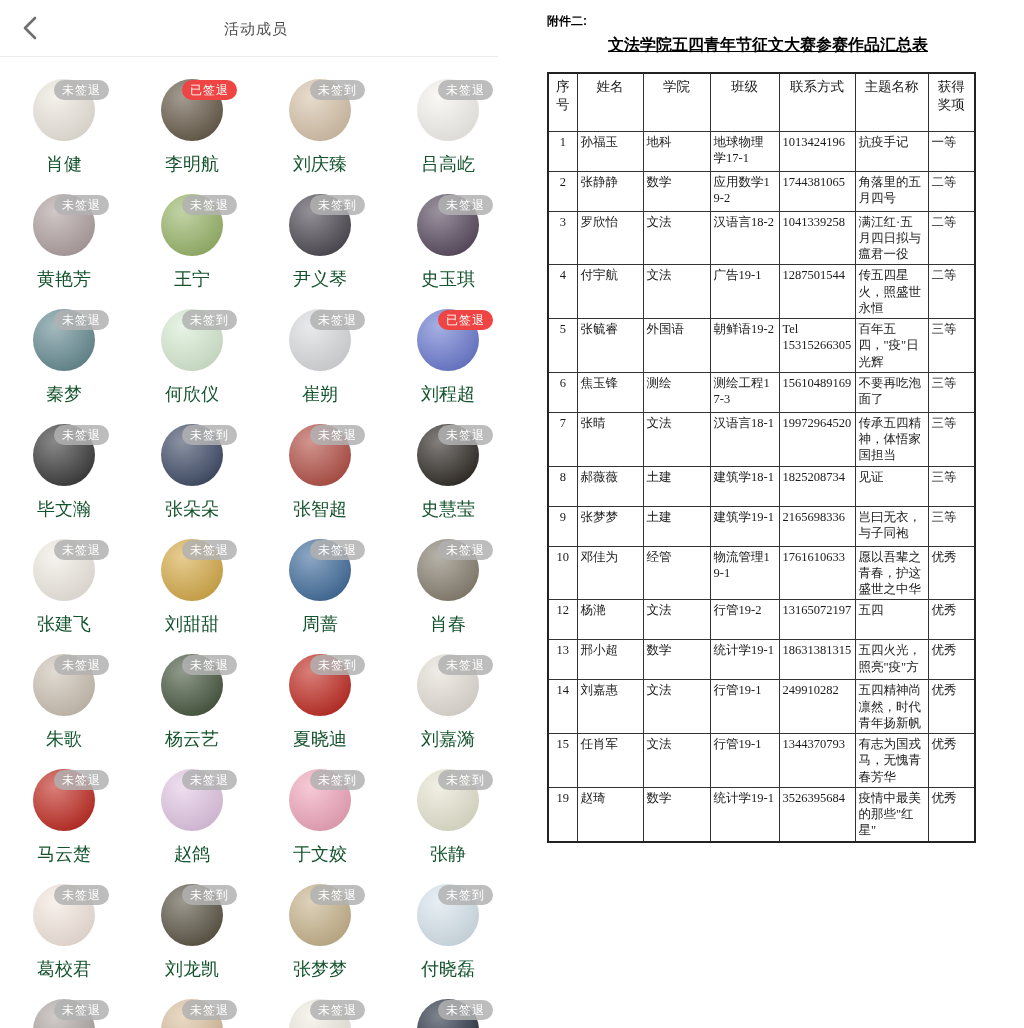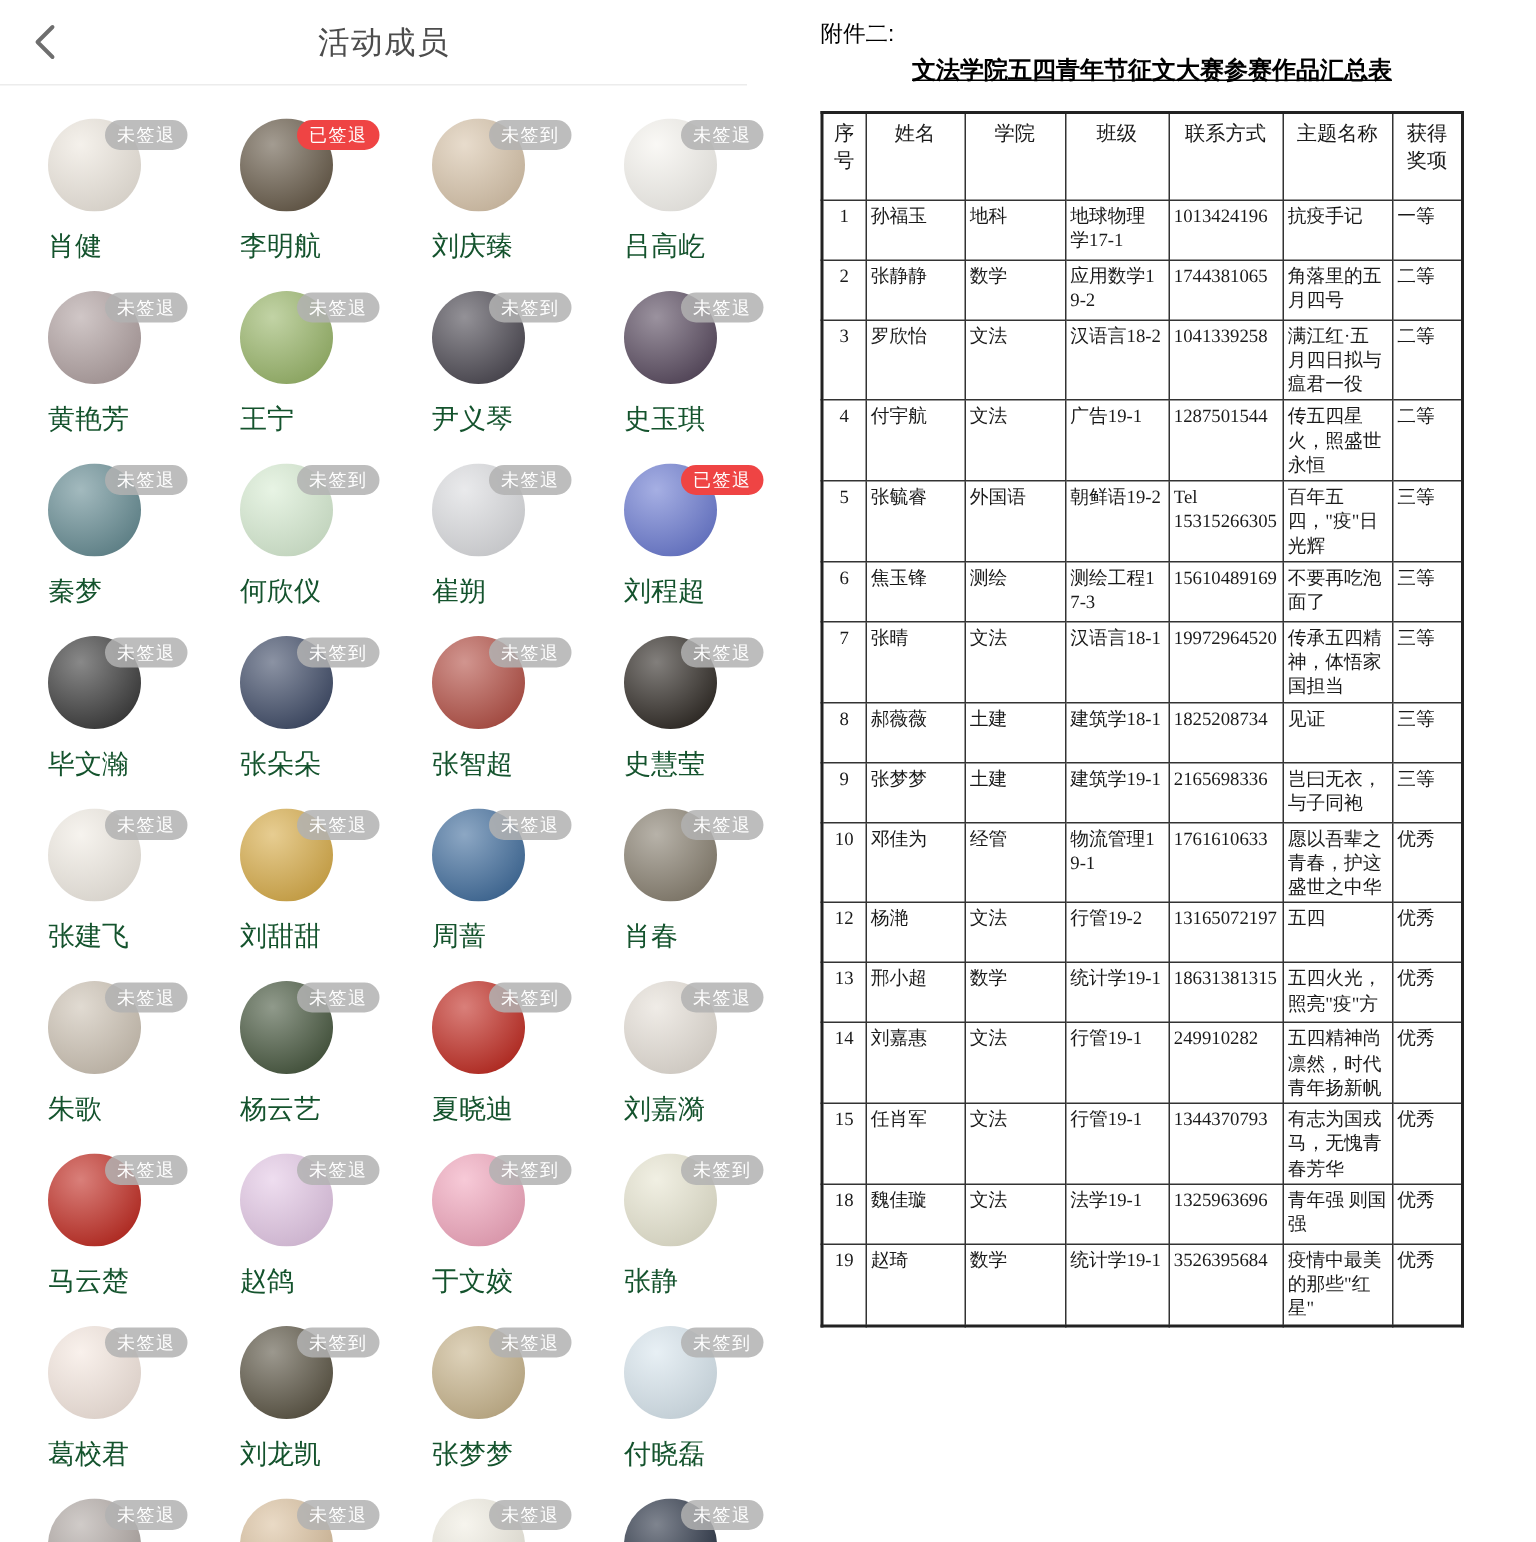--- a/index.html
+++ b/index.html
@@ -9,49 +9,49 @@
   }
   
   .left-pane{width:512px;height:1028px;position:relative;background:#fff;flex:0 0 512px;}
   .app-header{height:57px;position:relative;}
   .app-header::after{
     content:"";position:absolute;left:0;right:14px;bottom:0;height:1px;background:#ececec;
   }
   .back-btn{position:absolute;left:16px;top:13px;width:30px;height:30px;cursor:pointer;}
   .back-btn svg{width:100%;height:100%;}
   .app-title{
-    text-align:center;line-height:57px;font-size:21px;color:#4c4c4c;letter-spacing:1px;
+    text-align:center;line-height:57px;font-size:15px;color:#4c4c4c;letter-spacing:1px;
   }
   .members-grid{
     display:grid;grid-template-columns:repeat(4,1fr);padding-top:5px;
   }
   .member{
     height:115px;box-sizing:border-box;position:relative;
-    display:flex;flex-direction:column;align-items:flex-start;padding-top:17px;margin-left:32px;
+    display:flex;flex-direction:column;align-items:center;padding-top:17px;
   }
   .avatar{
     width:62px;height:62px;border-radius:50%;flex:0 0 62px;
     background-image:radial-gradient(circle at 35% 28%, rgba(255,255,255,0.38), rgba(0,0,0,0.10) 78%);
     background-color:#ddd;
   }
   .badge{
     position:absolute;top:18px;left:calc(50% - 10px);z-index:2;
     font-size:12px;line-height:16px;color:#fff;padding:2px 8px;border-radius:11px;
     white-space:nowrap;letter-spacing:1px;
   }
   .badge.gray{background:rgba(178,178,178,0.85);}
   .badge.green{background:#ef4444;}
   .mname{margin-top:11px;font-size:18px;color:#14532d;}
 
   
   .right-pane{
     width:512px;height:1028px;box-sizing:border-box;flex:0 0 512px;
     padding:13px 35px 0 35px;background:#fff;color:#111;
   }
-  .attachment-label{font-weight:normal;font-size:15px;color:#000;}
+  .attachment-label{font-weight:bold;font-size:12px;color:#000;}
   .doc-title{
     font-weight:bold;font-size:16px;color:#000;text-align:center;margin:5px 0 16px;text-decoration:underline;
   }
   table.results{
     border-collapse:collapse;table-layout:fixed;width:427px;
     font-family:"Liberation Serif",serif;font-size:12.5px;line-height:1.3;color:#1a1a1a;
     border:2px solid #222;
   }
   table.results th, table.results td{
     border:1px solid #333;padding:2px 3px;vertical-align:top;box-sizing:border-box;
@@ -444,29 +444,20 @@
         <tr>
           <td class="c-idx">15</td>
           <td>任肖军</td>
           <td>文法</td>
           <td>行管19-1</td>
           <td class="c-phone">1344370793</td>
           <td>有志为国戎马，无愧青春芳华</td>
           <td>优秀</td>
         </tr>
         <tr>
-          <td class="c-idx">18</td>
-          <td>魏佳璇</td>
-          <td>文法</td>
-          <td>法学19-1</td>
-          <td class="c-phone">1325963696</td>
-          <td>青年强 则国强</td>
-          <td>优秀</td>
-        </tr>
-        <tr>
           <td class="c-idx">19</td>
           <td>赵琦</td>
           <td>数学</td>
           <td>统计学19-1</td>
           <td class="c-phone">3526395684</td>
           <td>疫情中最美的那些"红星"</td>
           <td>优秀</td>
         </tr>
       </tbody>
   </table>

